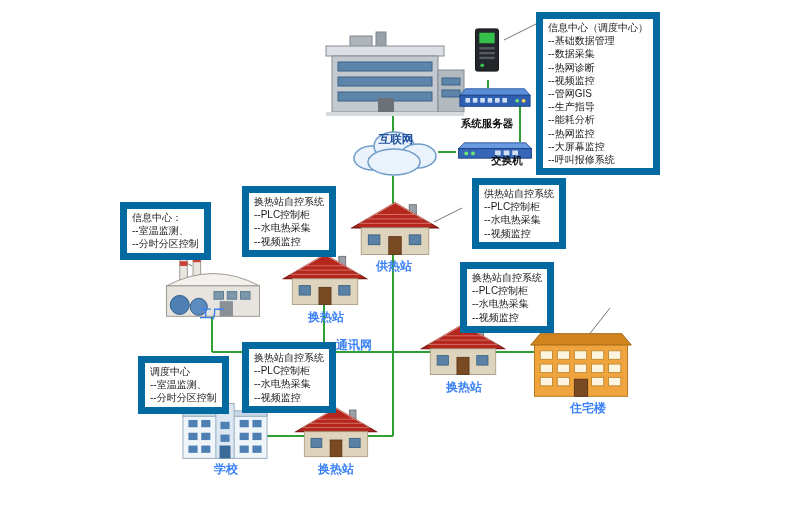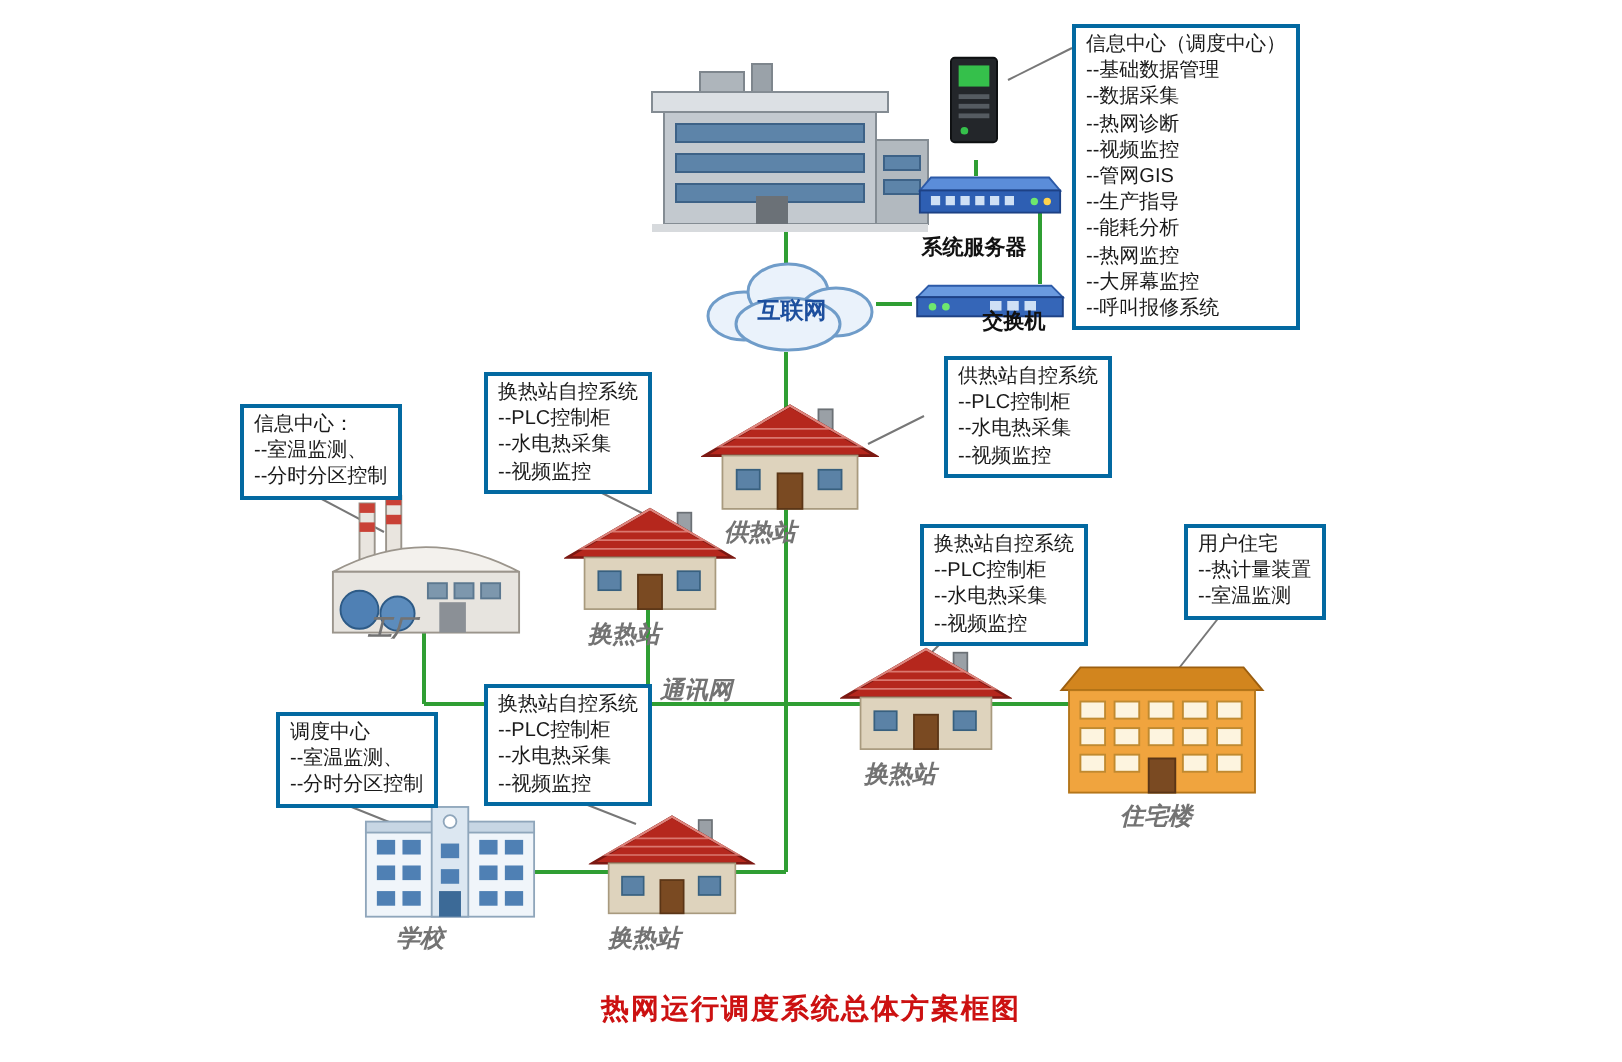--- a/index.html
+++ b/index.html
@@ -8,37 +8,37 @@
     width: 811px; height: 531px;
     background: #ffffff;
     overflow: hidden;
     font-family: "Liberation Sans","DejaVu Sans",sans-serif;
   }
   .wires { position:absolute; left:0; top:0; z-index:0; }
   .node-icon { position:absolute; z-index:1; }
   .node-icon svg { width:100%; height:100%; display:block; }
   .node-label {
     position:absolute; z-index:2;
-    font-size:12px; font-weight:bold; color:#737373;
-    white-space:nowrap;font-style:italic;
+    font-size:12px; font-weight:bold; color:#3b82f6;
+    text-align:center; white-space:nowrap;
   }
   .dev-label {
     position:absolute; z-index:2;
     font-size:10.5px; font-weight:bold; color:#111;
     text-align:center; white-space:nowrap;margin-top:45px;
   }
   .cloud-label {
     position:absolute; z-index:2;
     font-size:11.5px; font-weight:bold; color:#1d4f9e;
     text-align:center; white-space:nowrap;
   }
   .note {
     position:absolute; z-index:3;
     background:#ffffff;
-    border:2px solid #0369a1;
+    border:7px solid #0369a1;
     padding:2px 5px;
     font-size:10px; line-height:1.32; color:#1a1a1a;
     white-space:nowrap;
   }
   .note .t { }
   .caption {
     position:absolute; left:0; top:496px; width:811px; z-index:2;
     text-align:center;
     font-size:14px; font-weight:bold; color:#cc1111;
     letter-spacing:1px;
@@ -222,21 +222,21 @@
         <use href="#sym-router" xlink:href="#sym-router"></use>
       </svg>
   </div>
   <div class="dev-label" style="left:468px;top:161px;width:54px">路由器</div>
 
   <div class="node-icon" style="left:346px;top:124px;width:100px;height:56px">
     <svg viewBox="0 0 100 56">
         <use href="#sym-cloud" xlink:href="#sym-cloud"></use>
       </svg>
   </div>
-  <div class="cloud-label" style="left:346px;top:148px;width:100px">互联网</div>
+  <div class="cloud-label" style="left:346px;top:132px;width:100px">互联网</div>
 
   <div class="node-icon" style="left:348px;top:194px;width:94px;height:64px">
     <svg viewBox="0 0 100 72">
         <use href="#sym-station" xlink:href="#sym-station"></use>
       </svg>
   </div>
   <div class="node-label" style="left:362px;top:258px;width:64px">供热站</div>
 
   <div class="node-icon" style="left:280px;top:246px;width:90px;height:62px">
     <svg viewBox="0 0 100 72">
@@ -316,34 +316,28 @@
     <div>--视频监控</div>
   </div>
 
   <div class="note" style="left:460px;top:262px">
     <div>换热站自控系统</div>
     <div>--PLC控制柜</div>
     <div>--水电热采集</div>
     <div>--视频监控</div>
   </div>
 
-  <div class="note" style="left:592px;top:262px">
-    <div>用户住宅</div>
-    <div>--热计量装置</div>
-    <div>--室温监测</div>
-  </div>
 
   <div class="note" style="left:138px;top:356px">
     <div>调度中心</div>
     <div>--室温监测、</div>
     <div>--分时分区控制</div>
   </div>
 
   <div class="note" style="left:242px;top:342px">
     <div>换热站自控系统</div>
     <div>--PLC控制柜</div>
     <div>--水电热采集</div>
     <div>--视频监控</div>
   </div>
 
-  <div class="caption">热网运行调度系统总体方案框图</div>
 
 </div>
 
 </body></html>

